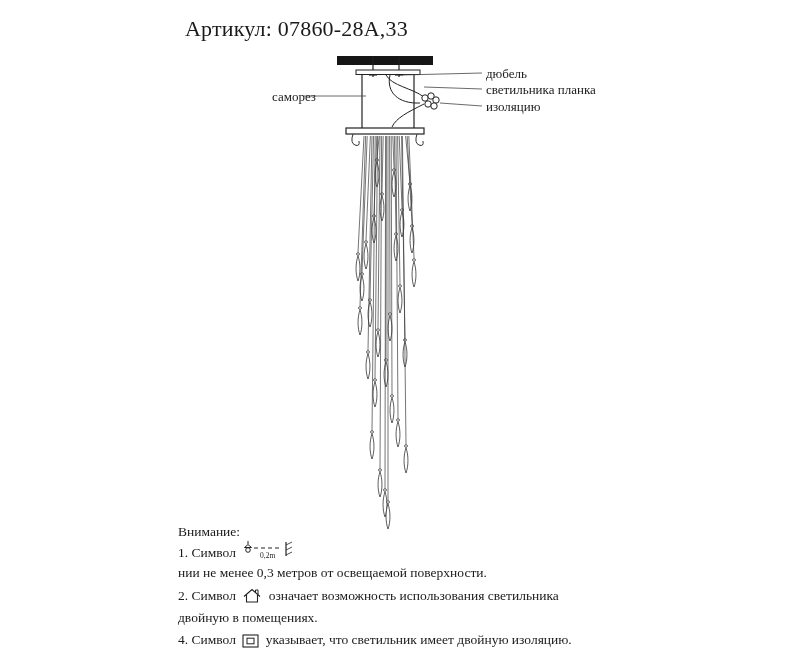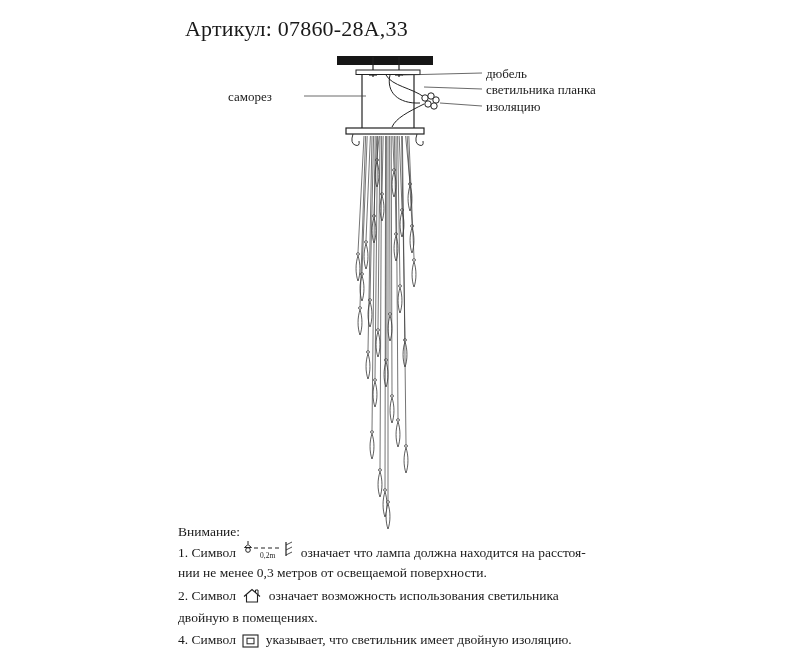--- a/index.html
+++ b/index.html
@@ -146,41 +146,40 @@
     </g>
 
   <g stroke="#444" stroke-width="0.8">
     <line x1="304" y1="96" x2="366" y2="96"></line>
     <line x1="482" y1="73" x2="402" y2="75"></line>
     <line x1="482" y1="89" x2="424" y2="87"></line>
     <line x1="482" y1="106" x2="440" y2="103"></line>
   </g>
 </svg>
 
-<div class="abs callout" style="left:228px;top:89px;width:72px;">саморез</div>
+<div class="abs callout" style="left:244px;top:89px;width:72px;text-align:right">саморез</div>
 <div class="abs callout" style="left:486px;top:66px">дюбель</div>
 <div class="abs callout" style="left:486px;top:82px">светильника планка</div>
 <div class="abs callout" style="left:486px;top:99px">изоляцию</div>
 
 <div class="notes-line" style="left:178px;top:524px">Внимание:</div>
 
 <div class="notes-line" style="left:178px;top:541px">
   <span>1. Символ</span>
   <svg class="icon-inline" width="52" height="20" viewBox="0 0 52 20">
     <line x1="6" y1="0" x2="6" y2="3" stroke="#222" stroke-width="1"></line>
     <path d="M2.5 6.5 L6 3.5 L9.5 6.5 Z" fill="none" stroke="#222" stroke-width="1"></path>
     <circle cx="6" cy="9" r="2.3" fill="none" stroke="#222" stroke-width="1"></circle>
     <line x1="12" y1="7" x2="40" y2="7" stroke="#222" stroke-width="1" stroke-dasharray="4 3"></line>
     <text x="18" y="17" font-size="7.5" fill="#222" font-family="Liberation Serif, serif">0,2m</text>
     <line x1="44" y1="1" x2="44" y2="15" stroke="#222" stroke-width="1.2"></line>
     <line x1="44" y1="4" x2="50" y2="1" stroke="#222" stroke-width="0.8"></line>
     <line x1="44" y1="9" x2="50" y2="6" stroke="#222" stroke-width="0.8"></line>
     <line x1="44" y1="14" x2="50" y2="11" stroke="#222" stroke-width="0.8"></line>
   </svg>
-  <span>означает что лампа должна находится на расстоя-</span>
 </div>
 
 <div class="notes-line" style="left:178px;top:565px">нии не менее 0,3 метров от освещаемой поверхности.</div>
 
 <div class="notes-line" style="left:178px;top:588px">
   <span>2. Символ</span>
   <svg class="icon-inline" width="20" height="16" viewBox="0 0 20 16">
     <path d="M2 8.5 L10 1.5 L18 8.5" fill="none" stroke="#222" stroke-width="1.1"></path>
     <path d="M4.5 7 V14 H15.5 V7" fill="none" stroke="#222" stroke-width="1.1"></path>
     <path d="M13.5 4.5 V2 H16 V6.5" fill="none" stroke="#222" stroke-width="1"></path>

